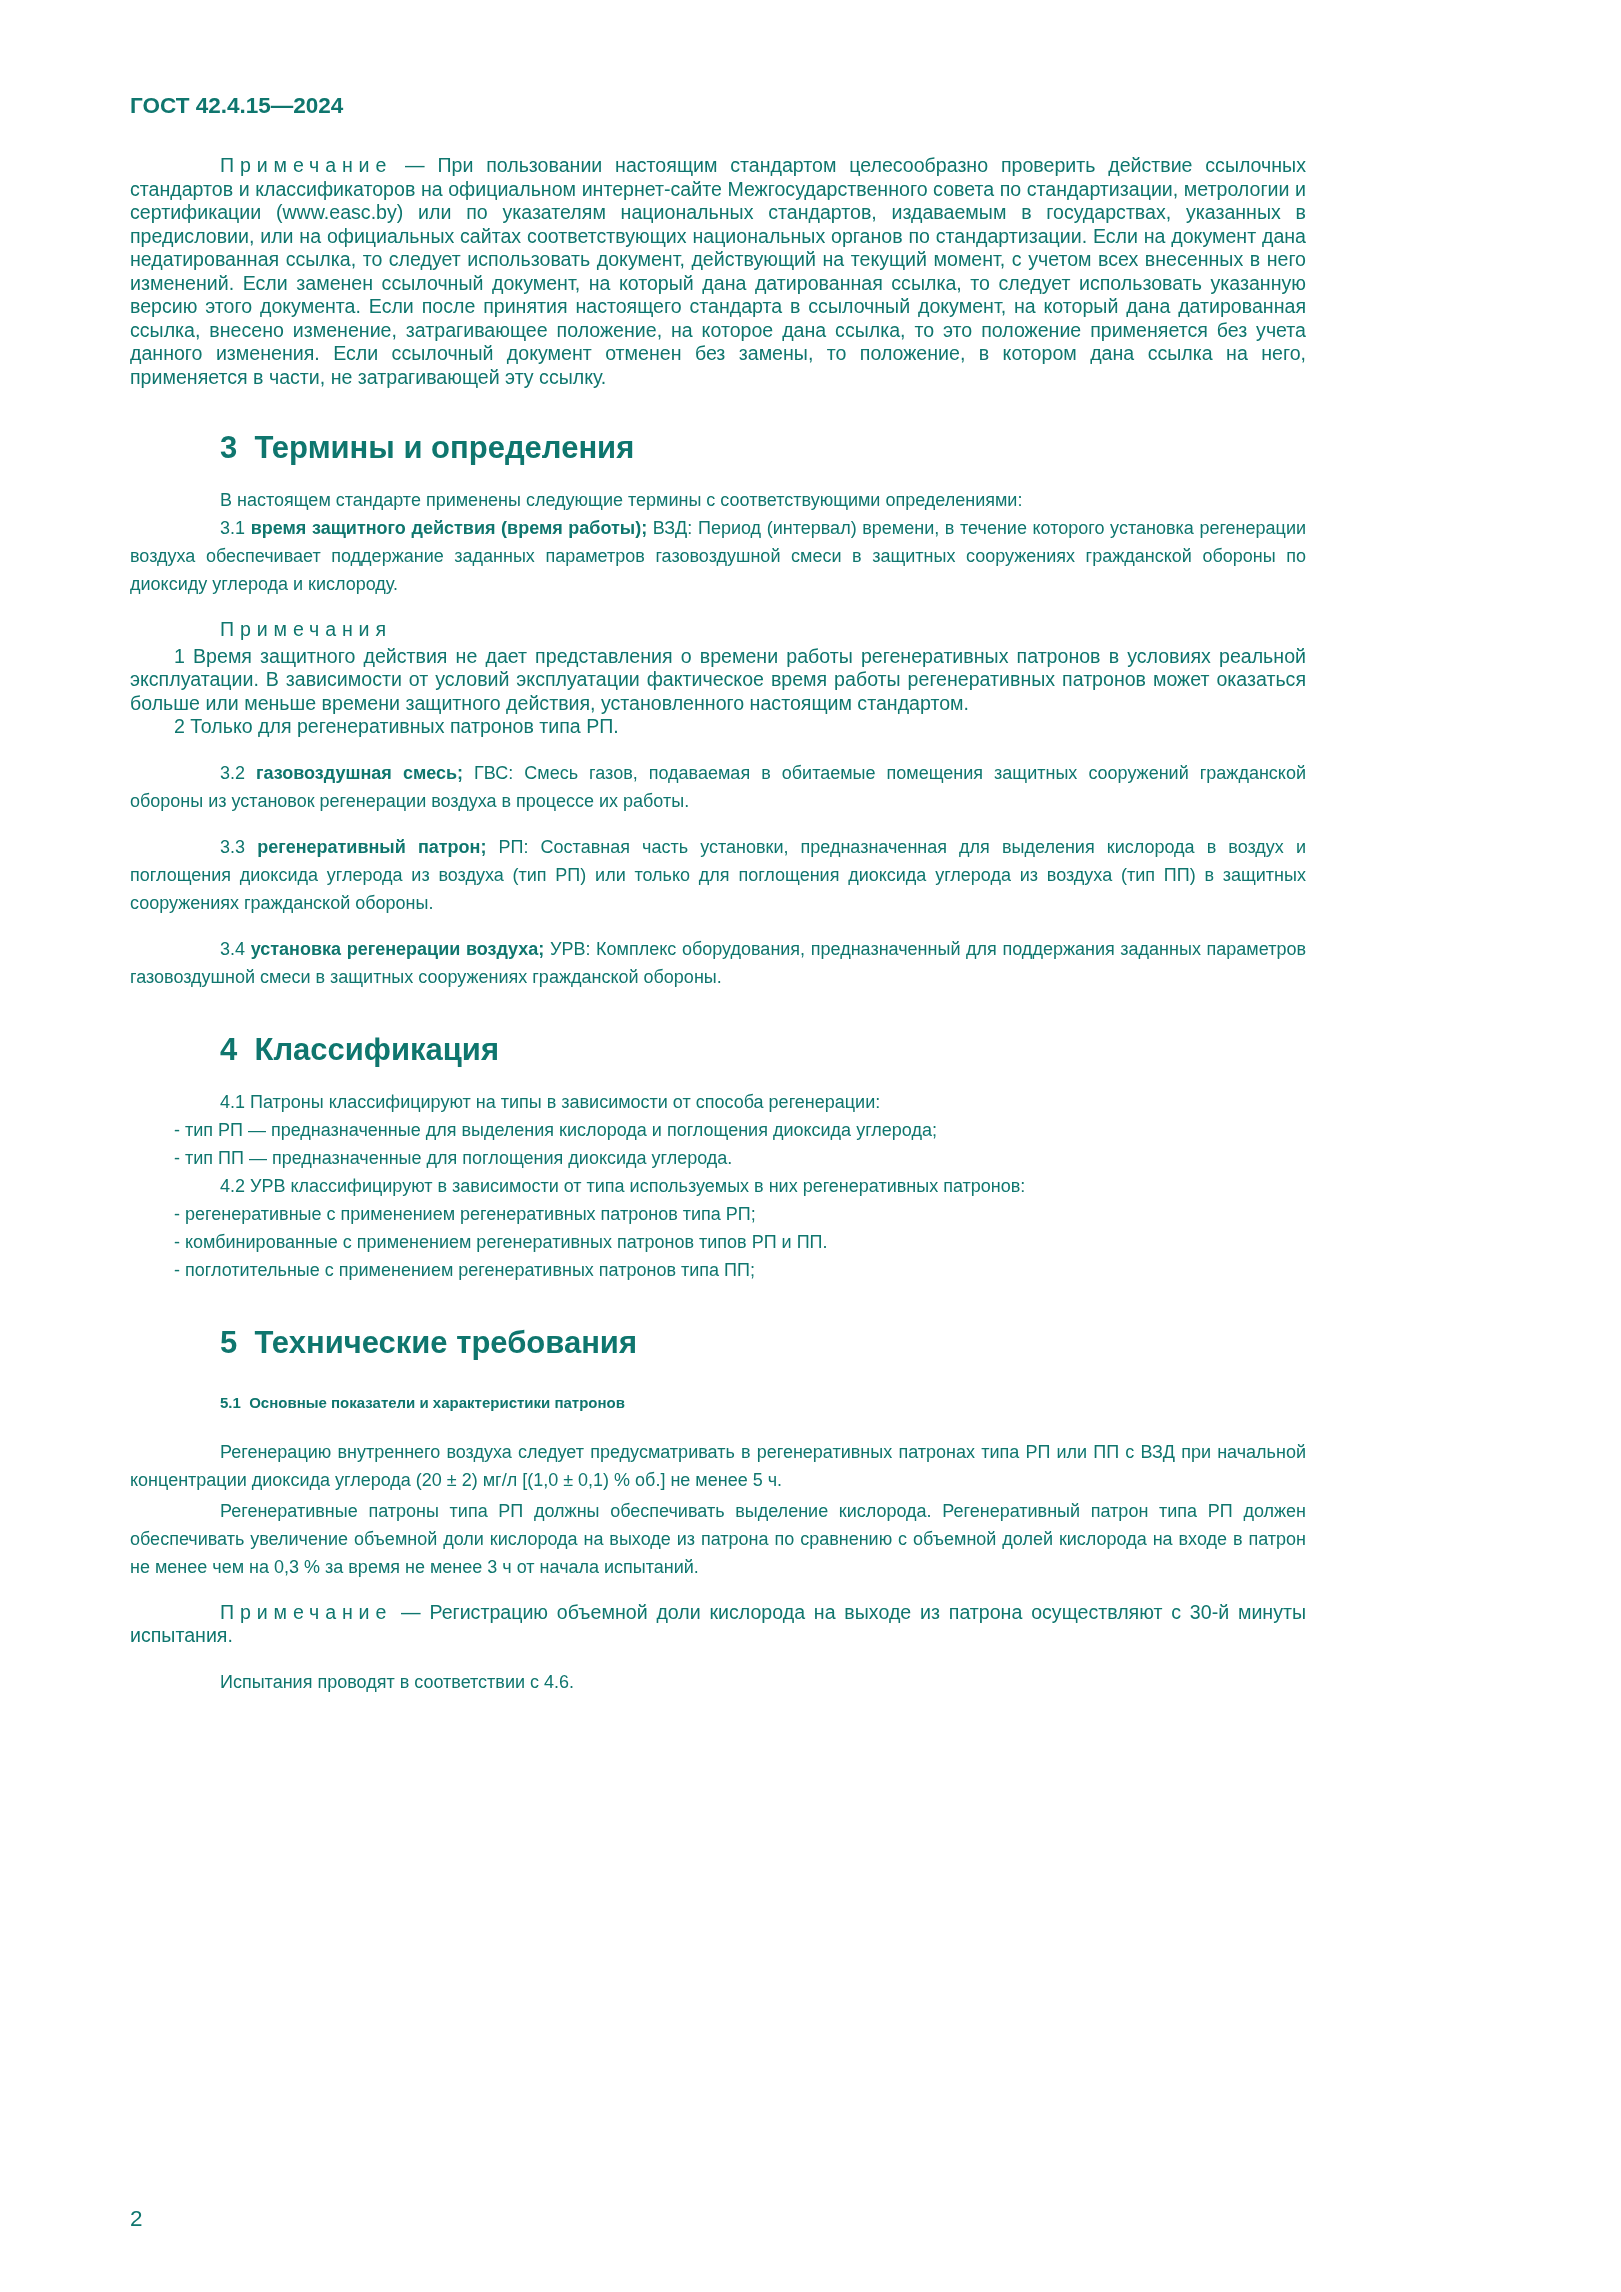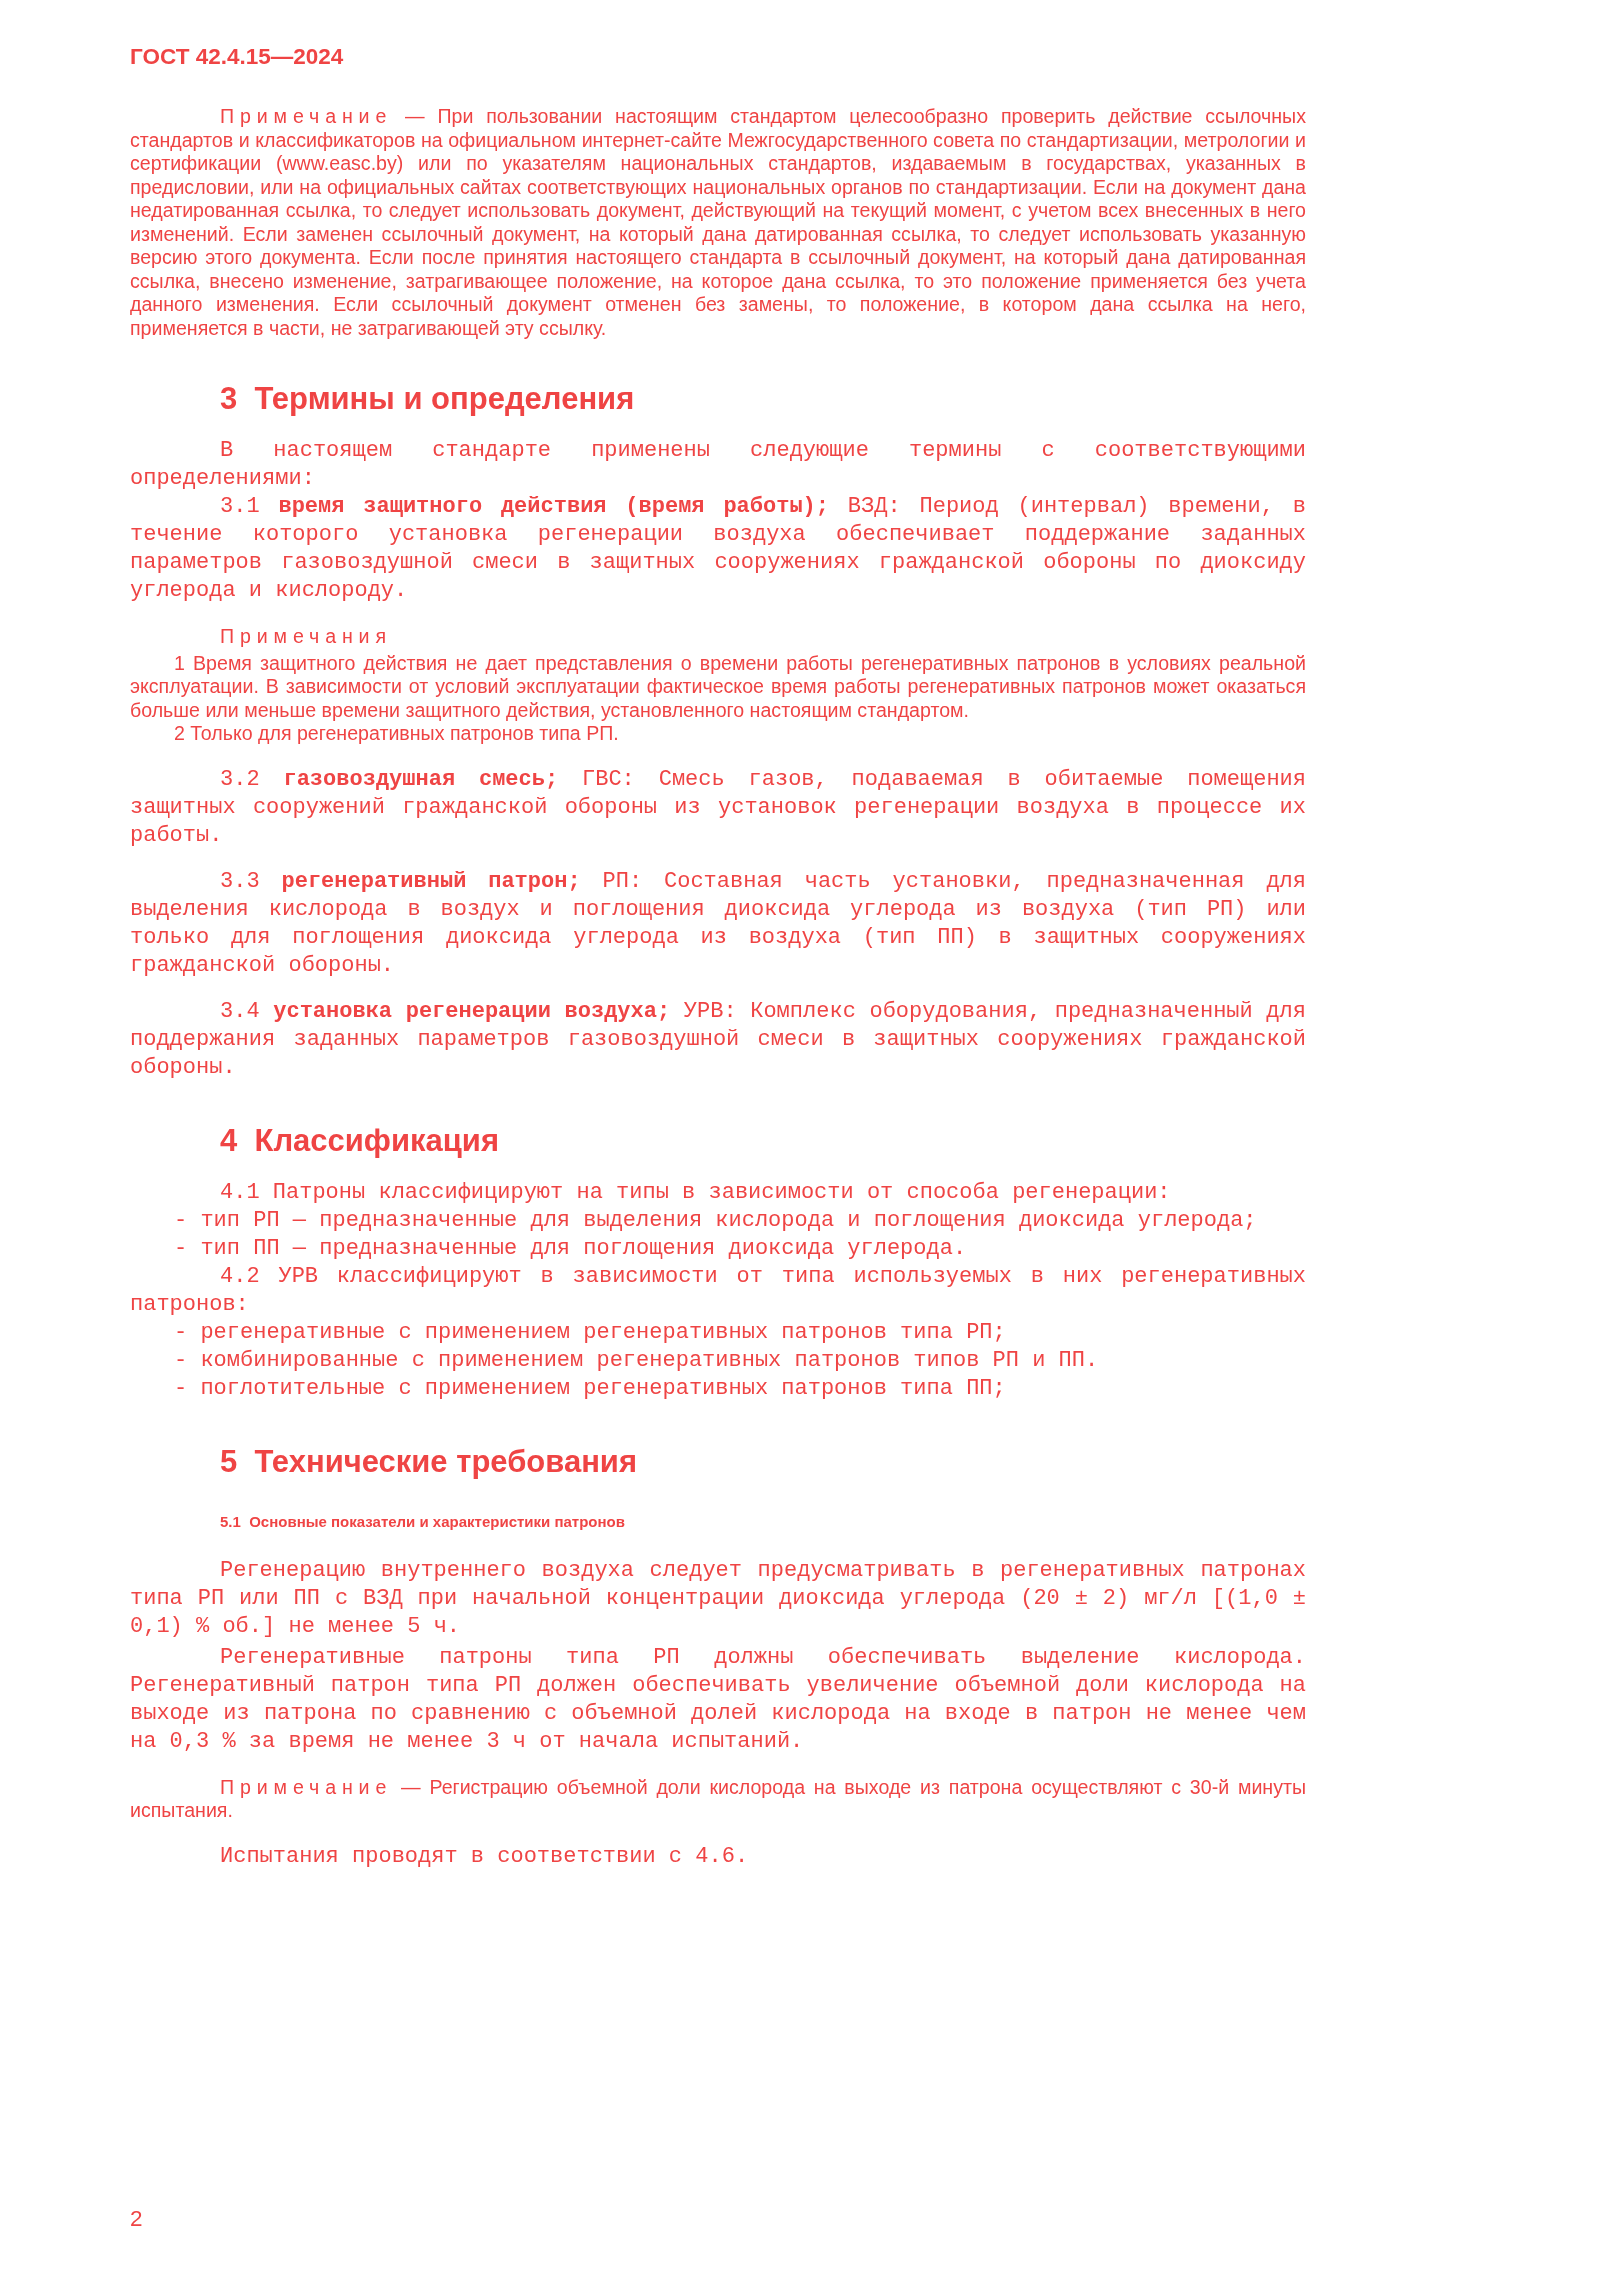--- a/index.html
+++ b/index.html
@@ -1,28 +1,28 @@
 <!DOCTYPE html>
 <html lang="ru"><head>
 <meta charset="utf-8">
 <style>
   html, body { margin: 0; padding: 0; background: #ffffff; }
   .page {
     width: 1434px;
     height: 2293px;
     position: relative;
     background: #ffffff;
-    color: #ef4444;
+    color: #0f766e;
     font-family: "Liberation Sans", sans-serif;
-    padding: 44px 128px 118px 130px;
+    padding: 93px 128px 118px 130px;
     box-sizing: border-box;
     overflow: hidden;
   }
   .doc-number { font-size: 22.5px; font-weight: 700; margin: 0 0 35px 0; }
-  .body { font-size: 22px; line-height: 28px; text-align: justify; margin: 0; font-family: Liberation Mono, monospace; }
+  .body { font-size: 18px; line-height: 28px; text-align: justify; margin: 0; }
   .note { font-size: 19.6px; line-height: 23.5px; text-align: justify; margin: 0; }
   .indent92 { text-indent: 90px; }
   .indent45 { text-indent: 44px; }
   .spaced { letter-spacing: 0.3em; }
   .h-section { font-size: 31px; font-weight: 700; margin: 41px 0 19.6px 90px; white-space: pre-wrap; }
   .h-sub { font-size: 15px; font-weight: 700; margin: 33px 0 27.4px 90px; white-space: pre-wrap; }
   .note-block { margin: 20px 0; }
   .note-label-line { margin-bottom: 3.9px; }
   .term { margin-top: 18px; }
   .mt6 { margin-top: 3px; }

